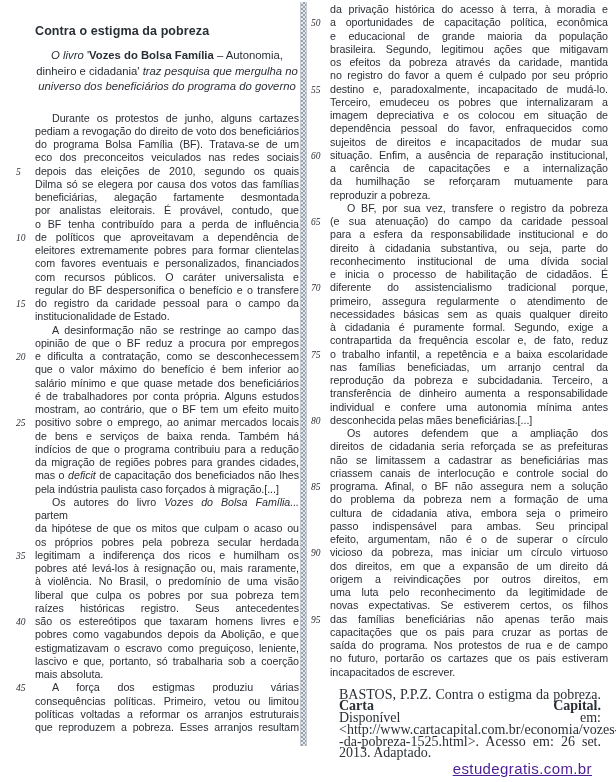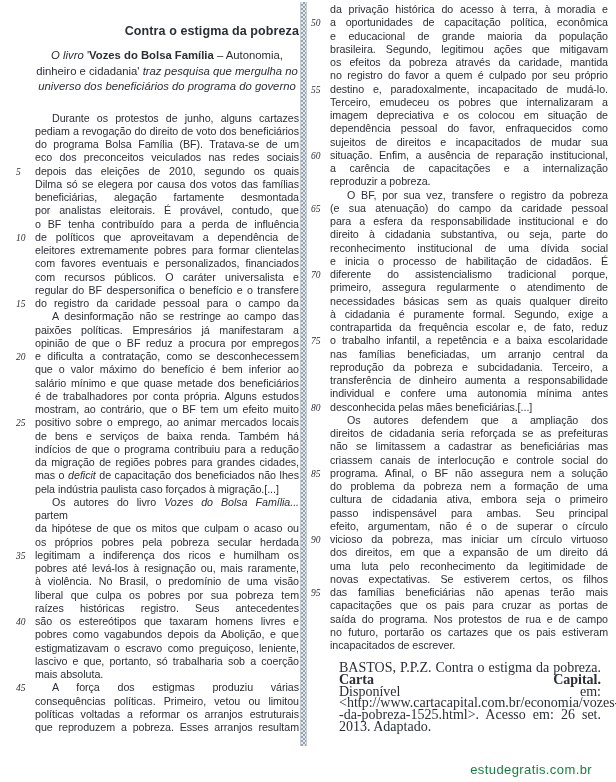--- a/index.html
+++ b/index.html
@@ -5,21 +5,21 @@
   html,body{margin:0;padding:0;background:#fff;}
   .page{
     position:relative;width:616px;height:782px;background:#ffffff;
     font-family:"Liberation Sans","DejaVu Sans",sans-serif;
     color:#2a2f36;overflow:hidden;
   }
   .col{position:absolute;}
   .col-left{left:35px;top:24px;width:264px;}
   .col-right{left:330px;top:3px;width:278px;}
   .article-title{
-    font-size:12.5px;font-weight:bold;text-align:right;
+    font-size:12.5px;font-weight:bold;text-align:left;
     margin:0 0 10px 0;letter-spacing:.1px;
   }
   .subtitle{
     font-size:11.3px;line-height:15.5px;text-align:center;margin:0 0 17px 0;
   }
   .subtitle .i{font-style:italic;}
   .subtitle .b{font-weight:bold;}
   .lines{}
   .line{position:relative;font-size:10.7px;line-height:13.25px;letter-spacing:-.05px;}
   .ltext{display:block;text-align:justify;text-align-last:justify;}
@@ -32,21 +32,21 @@
   }
   .citation{margin-top:10px;padding-left:9px;width:262px;}
   .citation .line{font-size:14px;line-height:11.7px;letter-spacing:0;font-family:Liberation Serif, serif;}
   .divider{
     position:absolute;left:300px;top:2px;width:5px;height:744px;
     background:repeating-conic-gradient(#99a1ac 0% 25%,#e4e7eb 25% 50%) 0 0/4px 4px;
     border-left:1px solid #c3c9d1;border-right:1px solid #c3c9d1;
   }
   .watermark{
     position:absolute;right:24px;bottom:5px;
-    font-size:13px;color:#15803d;letter-spacing:.4px;
+    font-size:15px;color:#4c1d95;letter-spacing:.4px;text-decoration:underline;
   }
   b{font-weight:bold;} i{font-style:italic;}
 </style>
 </head>
 <body>
 
 <div class="page">
 
   <div class="divider"></div>
 
@@ -95,25 +95,25 @@
         <div class="line">
           <span class="ltext">com recursos públicos. O caráter universalista e</span>
         </div>
         <div class="line">
           <span class="ltext">regular do BF despersonifica o benefício e o transfere</span>
         </div>
         <div class="line">
           <span class="lnum">15</span>
           <span class="ltext">do registro da caridade pessoal para o campo da</span>
         </div>
+        <div class="line last">
+          <span class="ltext">institucionalidade de Estado.</span>
+        </div>
         <div class="line first">
           <span class="ltext">A desinformação não se restringe ao campo das</span>
-        </div>
-        <div class="line">
-          <span class="ltext">paixões políticas. Empresários já manifestaram a</span>
         </div>
         <div class="line">
           <span class="ltext">opinião de que o BF reduz a procura por empregos</span>
         </div>
         <div class="line">
           <span class="lnum">20</span>
           <span class="ltext">e dificulta a contratação, como se desconhecessem</span>
         </div>
         <div class="line">
           <span class="ltext">que o valor máximo do benefício é bem inferior ao</span>
@@ -240,20 +240,23 @@
         <div class="line">
           <span class="ltext">sujeitos de direitos e incapacitados de mudar sua</span>
         </div>
         <div class="line">
           <span class="lnum">60</span>
           <span class="ltext">situação. Enfim, a ausência de reparação institucional,</span>
         </div>
         <div class="line">
           <span class="ltext">a carência de capacitações e a internalização</span>
         </div>
+        <div class="line">
+          <span class="ltext">da humilhação se reforçaram mutuamente para</span>
+        </div>
         <div class="line last">
           <span class="ltext">reproduzir a pobreza.</span>
         </div>
         <div class="line first">
           <span class="ltext">O BF, por sua vez, transfere o registro da pobreza</span>
         </div>
         <div class="line">
           <span class="lnum">65</span>
           <span class="ltext">(e sua atenuação) do campo da caridade pessoal</span>
         </div>
@@ -334,20 +337,23 @@
           <span class="ltext">efeito, argumentam, não é o de superar o círculo</span>
         </div>
         <div class="line">
           <span class="lnum">90</span>
           <span class="ltext">vicioso da pobreza, mas iniciar um círculo virtuoso</span>
         </div>
         <div class="line">
           <span class="ltext">dos direitos, em que a expansão de um direito dá</span>
         </div>
         <div class="line">
+          <span class="ltext">origem a reivindicações por outros direitos, em</span>
+        </div>
+        <div class="line">
           <span class="ltext">uma luta pelo reconhecimento da legitimidade de</span>
         </div>
         <div class="line">
           <span class="ltext">novas expectativas. Se estiverem certos, os filhos</span>
         </div>
         <div class="line">
           <span class="lnum">95</span>
           <span class="ltext">das famílias beneficiárias não apenas terão mais</span>
         </div>
         <div class="line">

